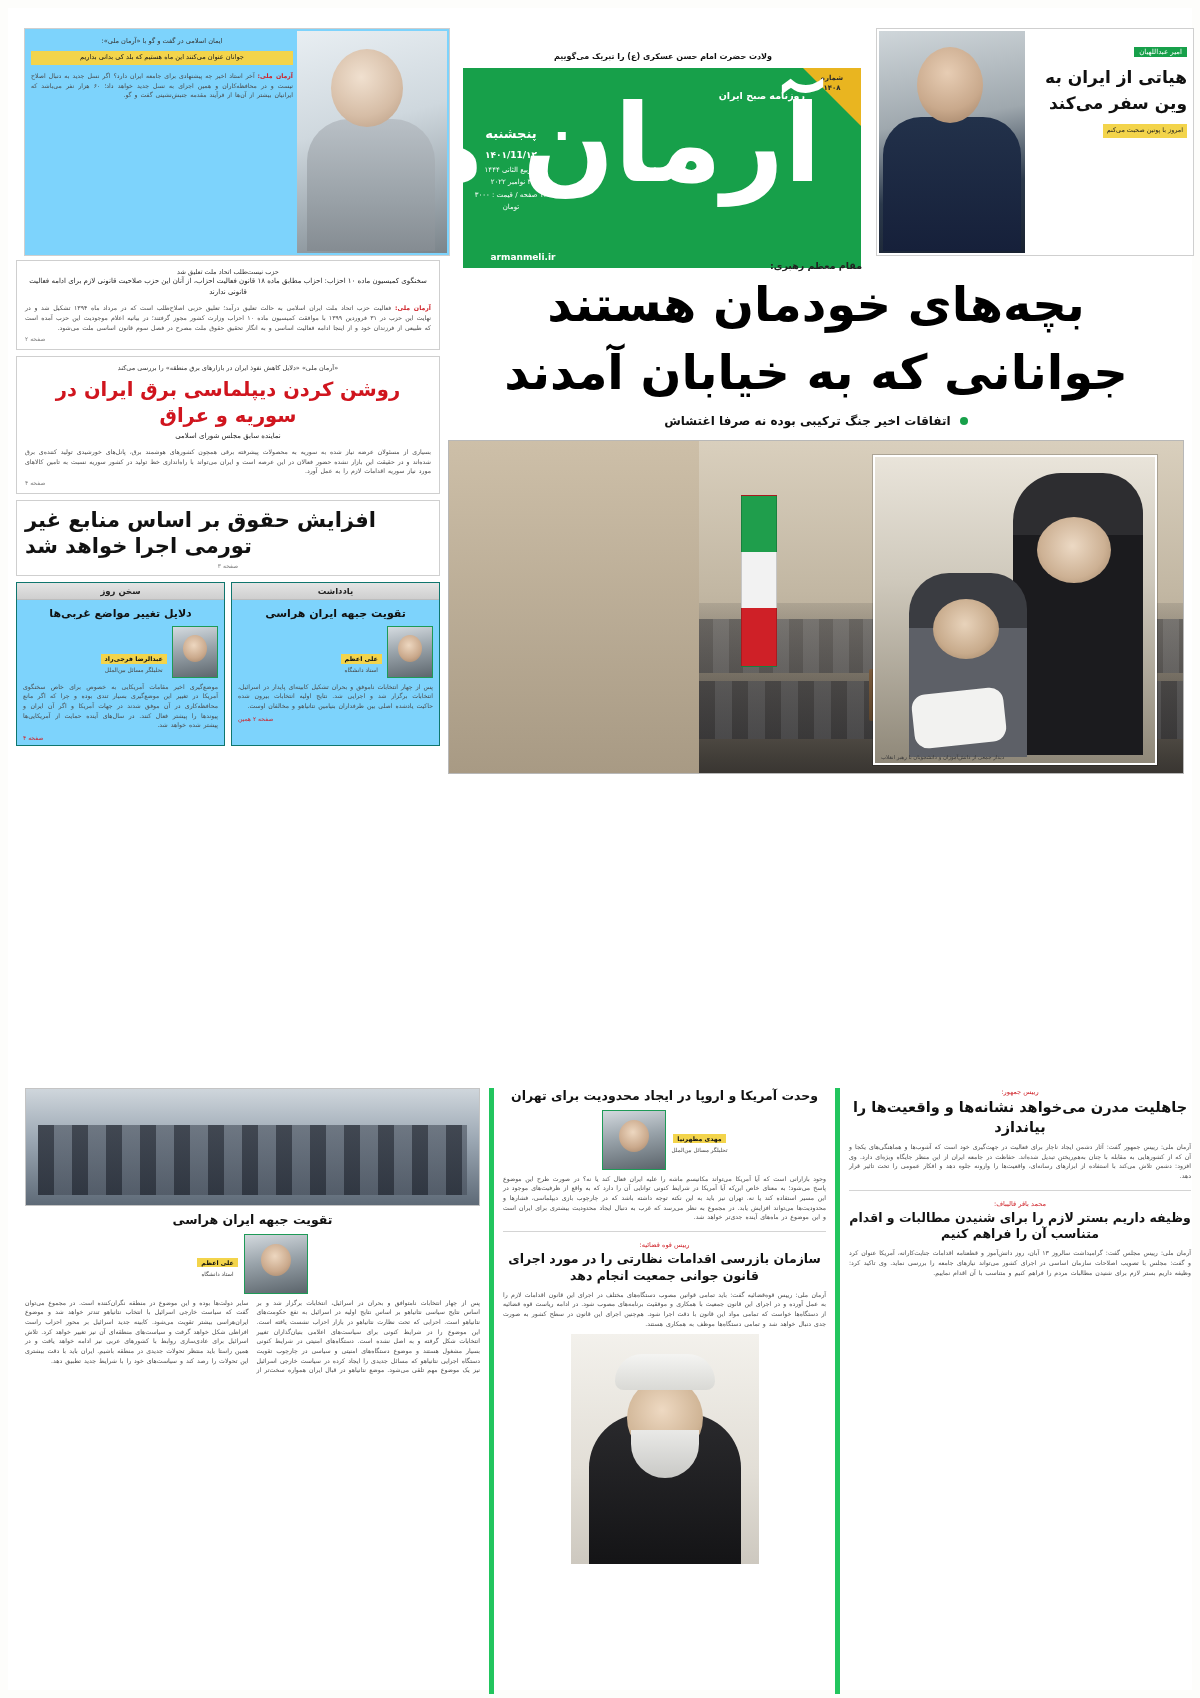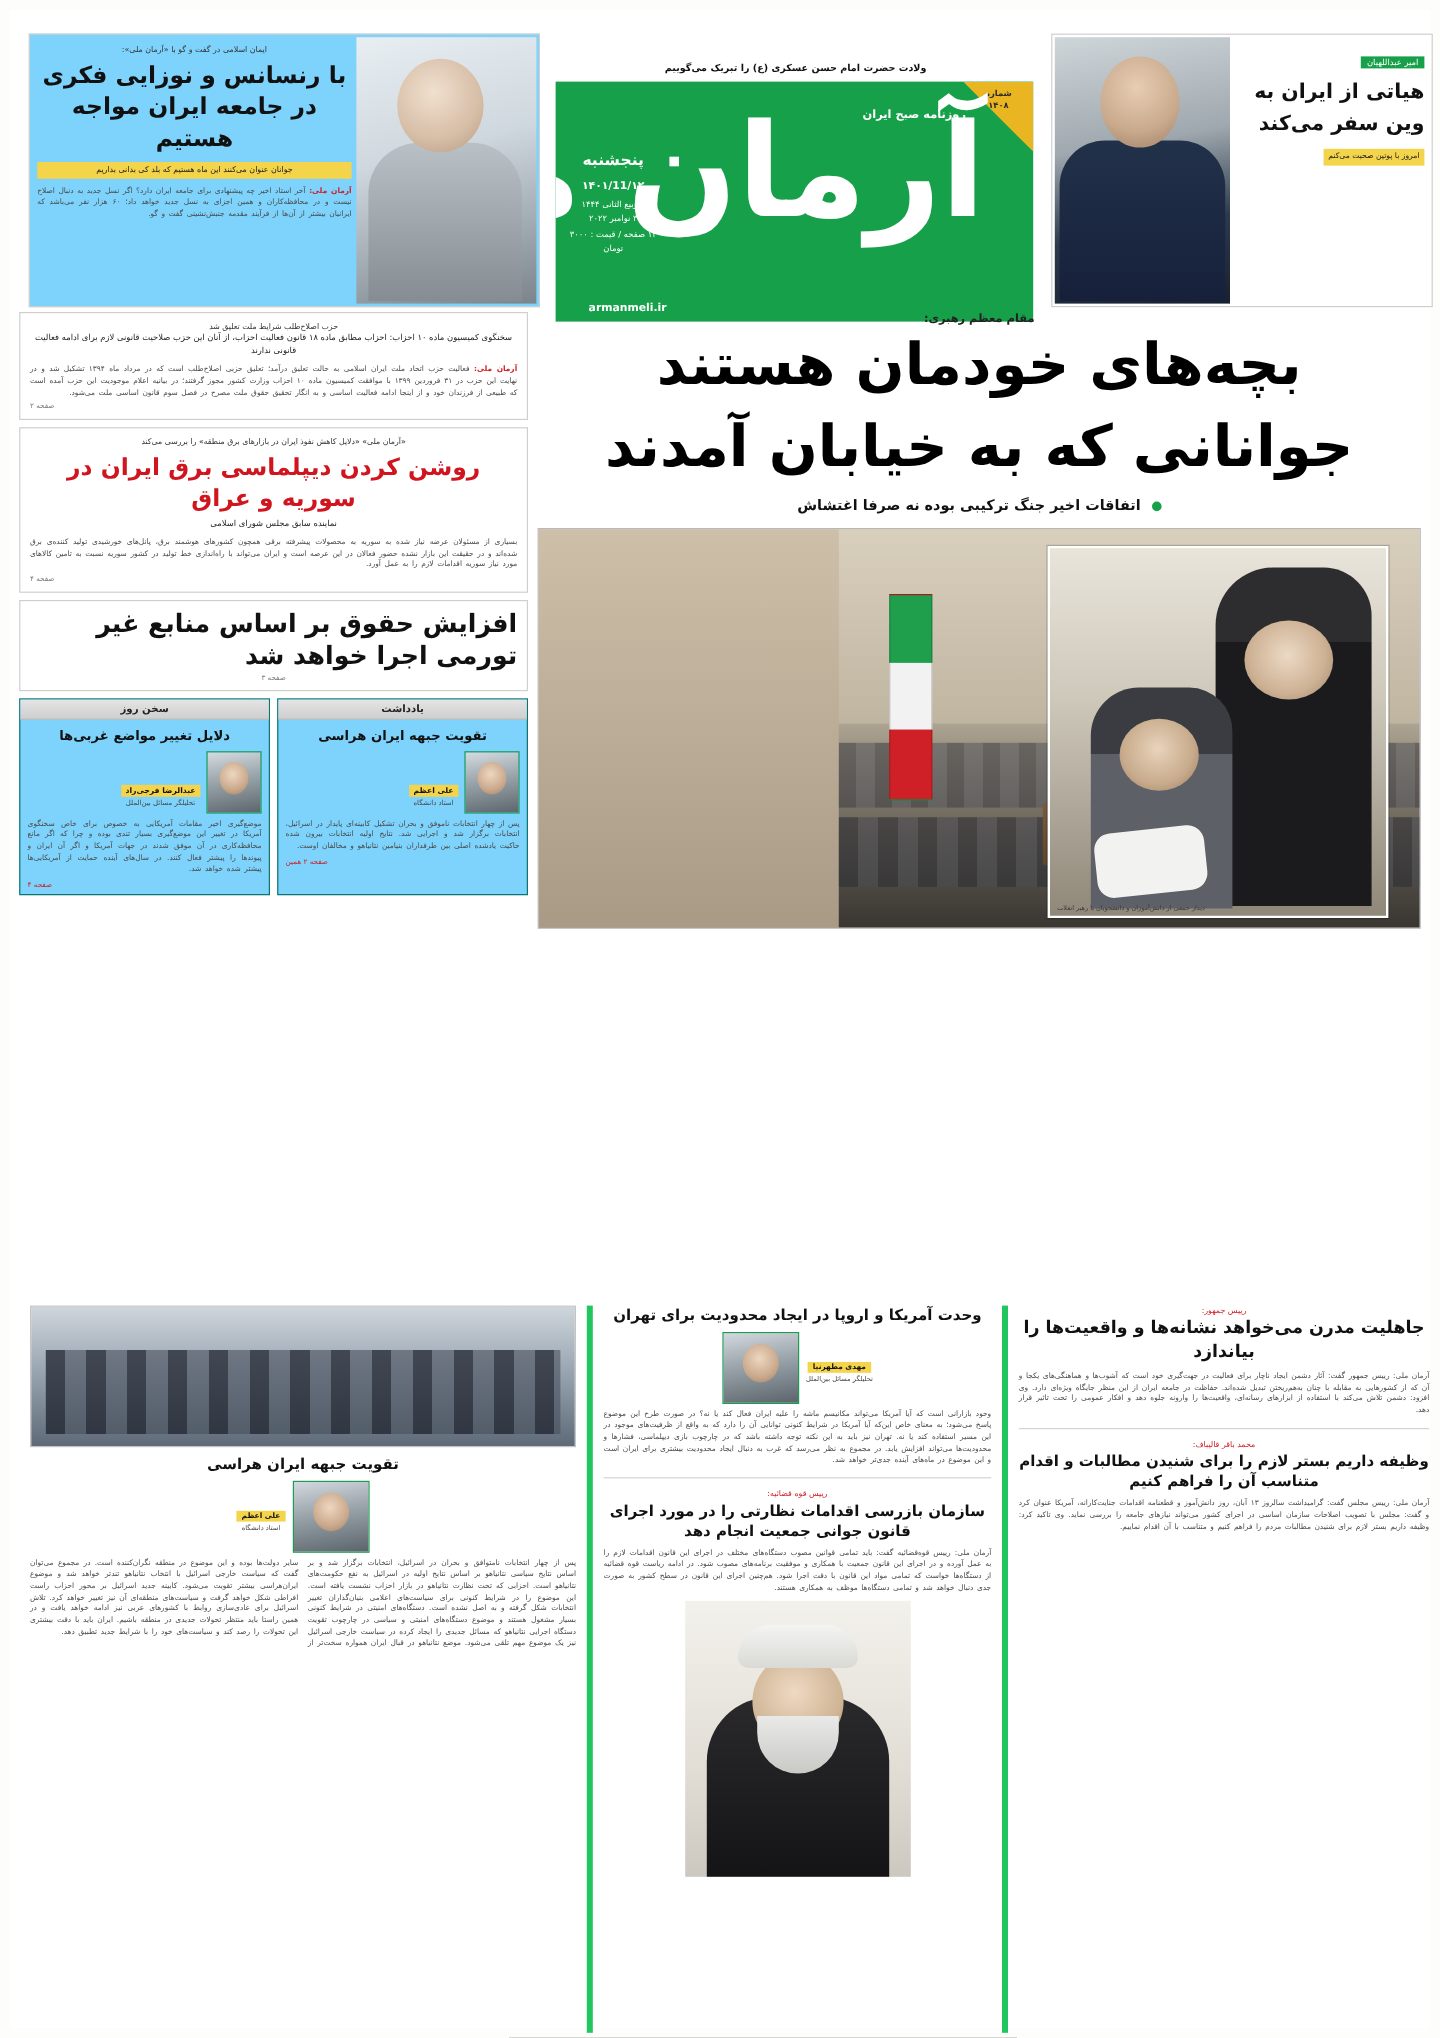--- a/index.html
+++ b/index.html
@@ -125,21 +125,21 @@
            direction:rtl;text-align:center;font-weight:bold;}
   .lbox h3.red{color:#d0151e;font-size:19.5px;}
   .lbox .subline{font-size:7px;color:#222;direction:rtl;text-align:center;line-height:1.6;}
   .contd{font-size:6px;color:#7a7a7a;direction:rtl;text-align:left;margin-top:3px;}
 
   .bar-headline{
     border:1px solid #cfcfcf;background:#fff;padding:6px 8px;margin-bottom:6px;
   }
   .bar-headline h3{
     margin:0;font-size:21px;line-height:1.25;color:#111;
-    direction:rtl;text-align:right;font-weight:bold;
+    direction:rtl;text-align:left;font-weight:bold;
   }
 
   
   .op-row{display:flex;gap:6px;}
   .op{flex:1;border:1px solid #0f766e;background:#7dd3fc;}
   .op .cap{
     background:linear-gradient(180deg,#e4e4e4,#cfcfcf);color:#222;
     font-size:8.5px;font-weight:bold;text-align:center;padding:3px 0;direction:rtl;
     border-bottom:1px solid #bdbdbd;
   }
@@ -264,21 +264,20 @@
     <div class="masthead">
 
       <div class="top-strip">ولادت حضرت امام حسن عسکری (ع) را تبریک می‌گوییم</div>
 
       <div class="teaser-left">
         <div class="ph">
           <div class="body"></div>
         </div>
         <div class="txt">
           <div class="eyebrow">ایمان اسلامی در گفت و گو با «آرمان ملی»:</div>
-          <h2>با رنسانس و نوزایی فکری در جامعه ایران مواجه هستیم</h2>
           <div class="hl-yellow">جوانان عنوان می‌کنند این ماه هستیم که بلد کی بدانی بداریم</div>
           <div class="faux">
             <span class="lead-red">آرمان ملی:</span>
             <span>آخر استاد اخیر چه پیشنهادی برای جامعه ایران دارد؟ اگر نسل جدید به دنبال اصلاح نیست و در محافظه‌کاران و همین اجزای به نسل جدید خواهد داد؛ ۶۰ هزار نفر می‌باشد که ایرانیان بیشتر از آن‌ها از فرآیند مقدمه جنبش‌نشینی گفت و گو.</span>
           </div>
         </div>
       </div>
 
       <div class="flag">
         <div class="corner"></div>
@@ -306,21 +305,21 @@
           <span class="name">امیر عبداللهیان</span>
           <h2>هیاتی از ایران به وین سفر می‌کند</h2>
           <div class="hl-yellow">امروز با پوتین صحبت می‌کنم</div>
         </div>
       </div>
     </div>
 
     <div class="col-left">
 
       <div class="lbox">
-        <div class="eyebrow">حزب اصلاح‌طلب شرایط ملت تعلیق شد</div>
+        <div class="eyebrow">حزب نیست‌طلب اتحاد ملت تعلیق شد</div>
         <div class="subline">سخنگوی کمیسیون ماده ۱۰ احزاب: احزاب مطابق ماده ۱۸ قانون فعالیت احزاب، از آنان این حزب صلاحیت قانونی لازم برای ادامه فعالیت قانونی ندارند</div>
         <div class="faux" style="margin-top:5px">
           <span class="lead-red">آرمان ملی:</span>
           <span>فعالیت حزب اتحاد ملت ایران اسلامی به حالت تعلیق درآمد؛ تعلیق حزبی اصلاح‌طلب است که در مرداد ماه ۱۳۹۴ تشکیل شد و در نهایت این حزب در ۳۱ فروردین ۱۳۹۹ با موافقت کمیسیون ماده ۱۰ احزاب وزارت کشور مجوز گرفتند؛ در بیانیه اعلام موجودیت این حزب آمده است که طبیعی از فرزندان خود و از اینجا ادامه فعالیت اساسی و به انگار تحقیق حقوق ملت مصرح در فصل سوم قانون اساسی ملت می‌شود.</span>
         </div>
         <div class="contd">صفحه ۲</div>
       </div>
 
       <div class="lbox">
         <div class="eyebrow">«آرمان ملی» «دلایل کاهش نفوذ ایران در بازارهای برق منطقه» را بررسی می‌کند</div>

